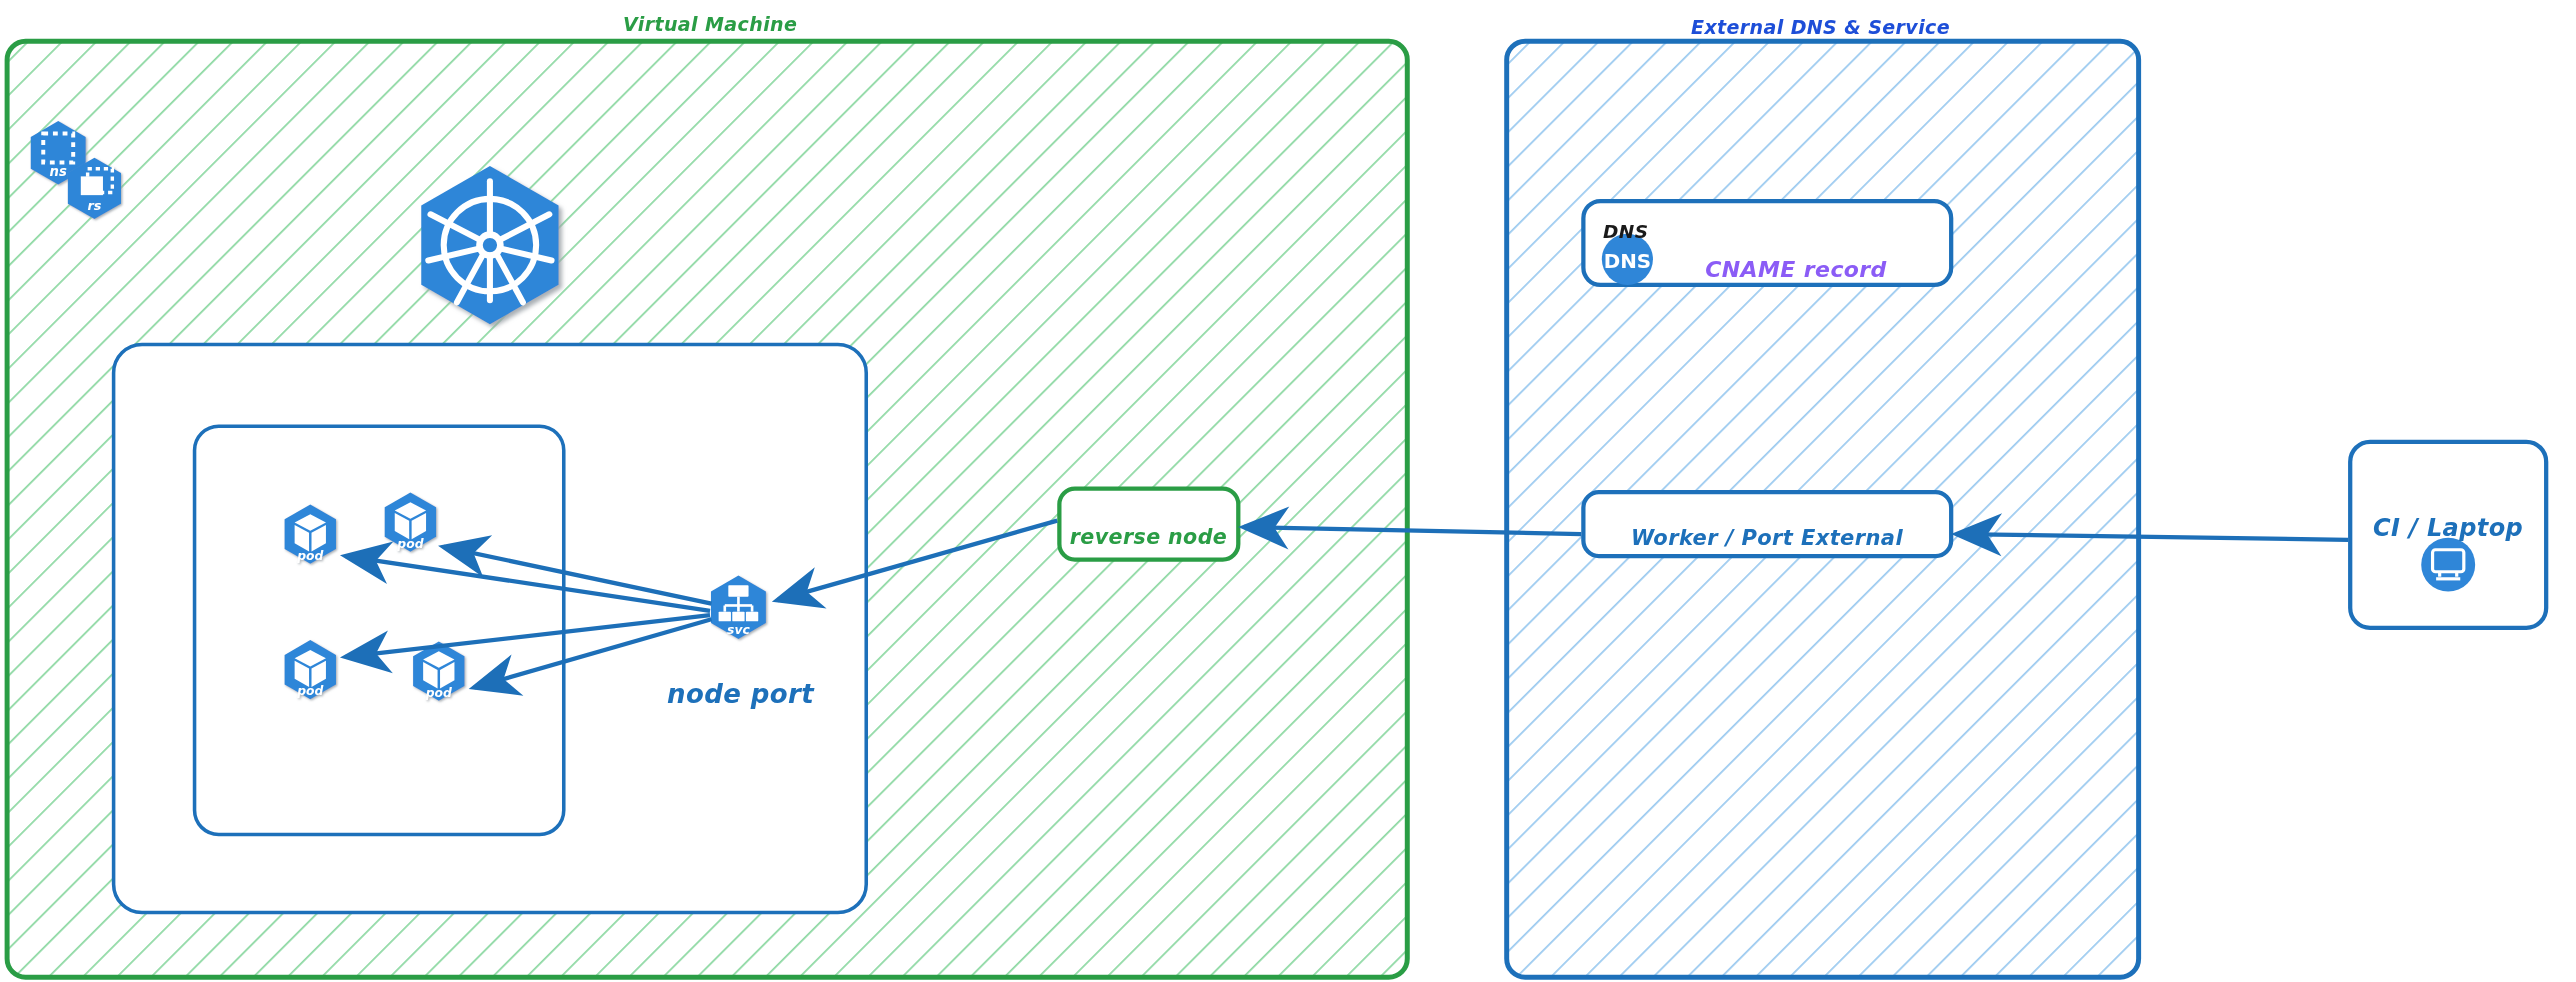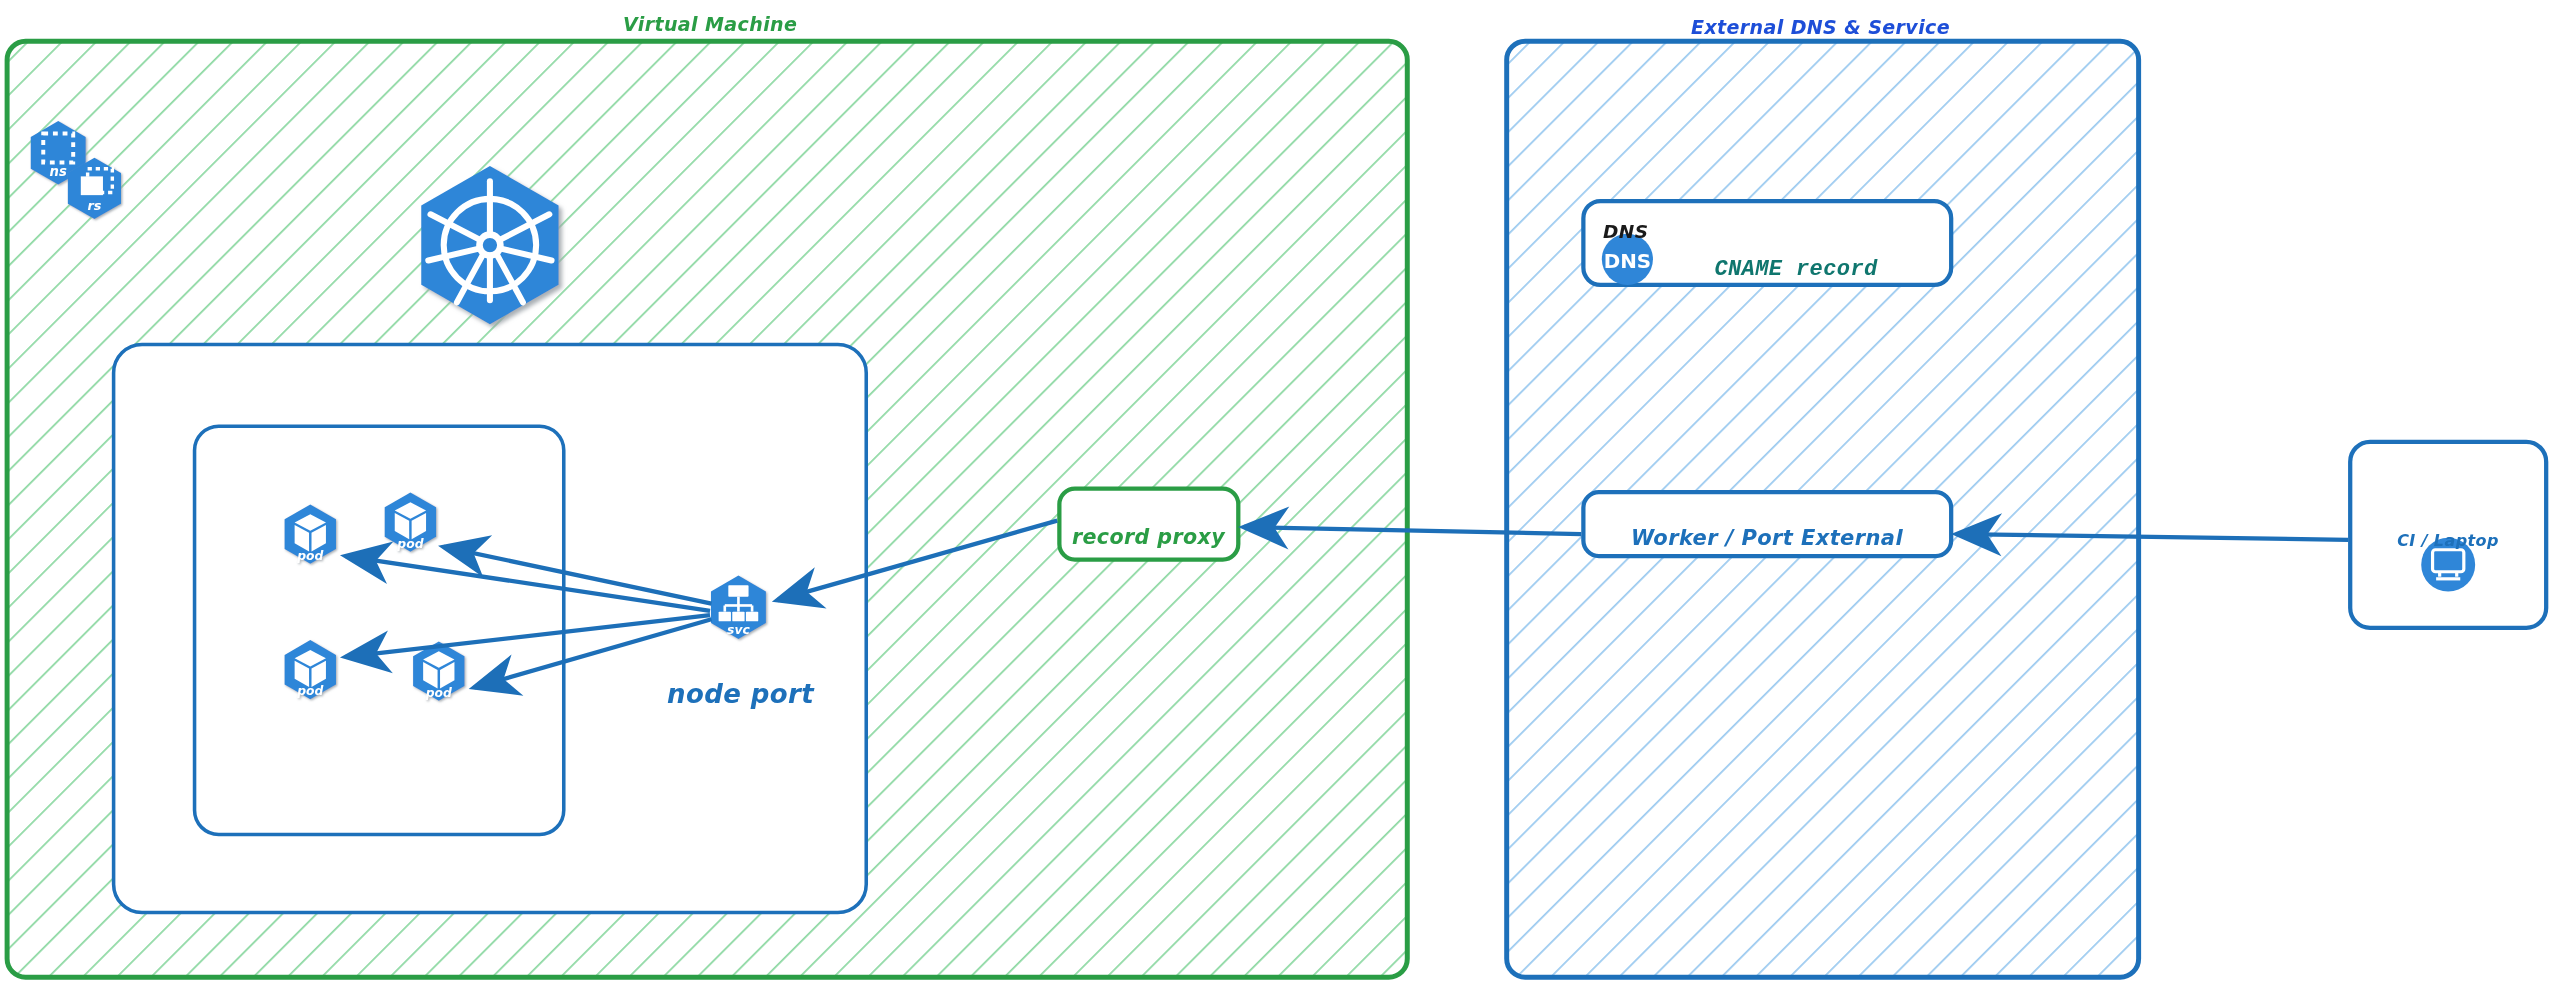--- a/index.html
+++ b/index.html
@@ -188,24 +188,24 @@
       <line x1="3307" y1="760" x2="2756" y2="752" marker-end="url(#arrowBlue)"></line>
     </g>
   </svg>
 
   <div class="label-el hand" style="left:623px; top:0px; width:170px; text-align:center; font-size:19px; color:#2a9d45;">Virtual Machine</div>
 
   <div class="label-el hand" style="left:1691px; top:2.8px; width:270px; text-align:left; font-size:19px; color:#1d4ed8;">External DNS &amp; Service</div>
 
   <div class="label-el hand" style="left:667px; top:666px; width:142px; text-align:center; font-size:26px; color:#1d70ba;">node port</div>
 
-  <div class="label-el hand" style="left:1059px; top:512px; width:179px; text-align:center; font-size:20.6px; color:#2a9d45;">record proxy</div>
+  <div class="label-el hand" style="left:1059px; top:512px; width:179px; text-align:center; font-size:20.6px; color:#2a9d45;">reverse node</div>
 
   <div class="label-el hand" style="left:1603px; top:208px; font-size:18.5px; font-weight:700; color:#1a1a1a;">DNS</div>
 
-  <div class="label-el hand" style="left:1661px; top:244px; width:270px; text-align:center; font-size:22px; color:#0f766e;font-family:Liberation Mono, monospace;">CNAME record</div>
+  <div class="label-el hand" style="left:1661px; top:244px; width:270px; text-align:center; font-size:22px; color:#8b5cf6;">CNAME record</div>
 
   <div class="label-el hand" style="left:1583px; top:513px; width:368px; text-align:center; font-size:21px; color:#1d70ba;">Worker / Port External</div>
 
-  <div class="label-el hand" style="left:2350px; top:518px; width:196px; text-align:center; font-size:16px; color:#1d70ba;">CI / Laptop</div>
+  <div class="label-el hand" style="left:2350px; top:501px; width:196px; text-align:center; font-size:24px; color:#1d70ba;">CI / Laptop</div>
 
 </div>
 
 
 </body></html>

